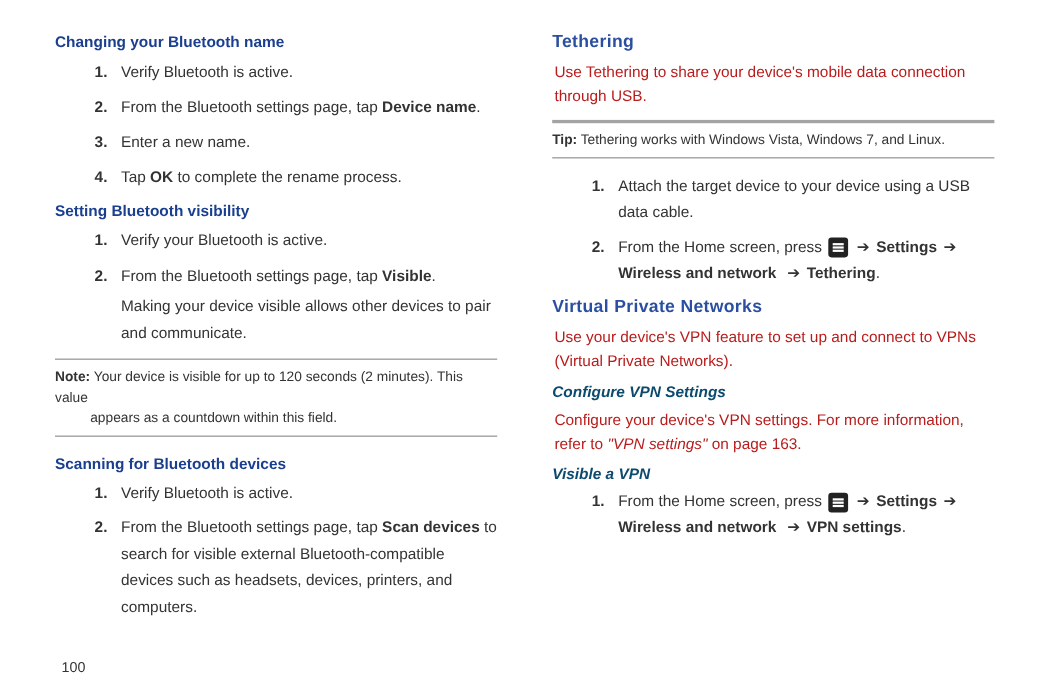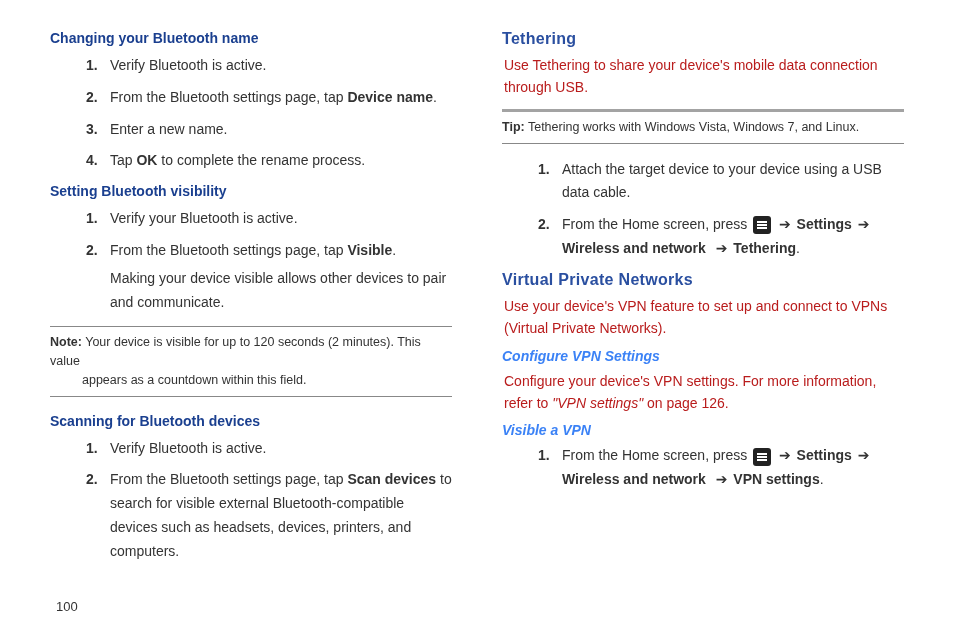--- a/index.html
+++ b/index.html
@@ -28,21 +28,21 @@
   }
   .h2 {
     color: #2a4fa0;
     font-weight: bold;
     font-size: 16px;
     font-family: Verdana, Arial, sans-serif;
     letter-spacing: 0.3px;
     margin-bottom: 6px;
   }
   .h3i {
-    color: #3b82f6;
+    color: #0c4a6e;
     font-weight: bold;
     font-style: italic;
     font-size: 14px;
     margin-top: 1px;
     margin-bottom: 6px;
   }
   .body-r {
     font-size: 14px;
     line-height: 1.6;
     color: #b91c1c;
@@ -210,21 +210,21 @@
           <span class="b">Tethering</span><span>.</span>
         </span>
       </div>
     </div>
 
     <div class="h2">Virtual Private Networks</div>
     <div class="body-r">Use your device's VPN feature to set up and connect to VPNs (Virtual Private Networks).</div>
 
     <div class="h3i">Configure VPN Settings</div>
     <div class="body-r">
-      <span>Configure your device's VPN settings. For more information, refer to </span><span class="it">"VPN settings"</span><span>  on page 126.</span>
+      <span>Configure your device's VPN settings. For more information, refer to </span><span class="it">"VPN settings"</span><span>  on page 163.</span>
     </div>
 
     <div class="h3i">Visible a VPN</div>
     <div class="list">
       <div class="li">
         <span class="num">1.</span>
         <span class="txt">
           <span>From the Home screen, press </span>
           <span class="menu-icon"></span>
           <span class="arrow">➔</span>

